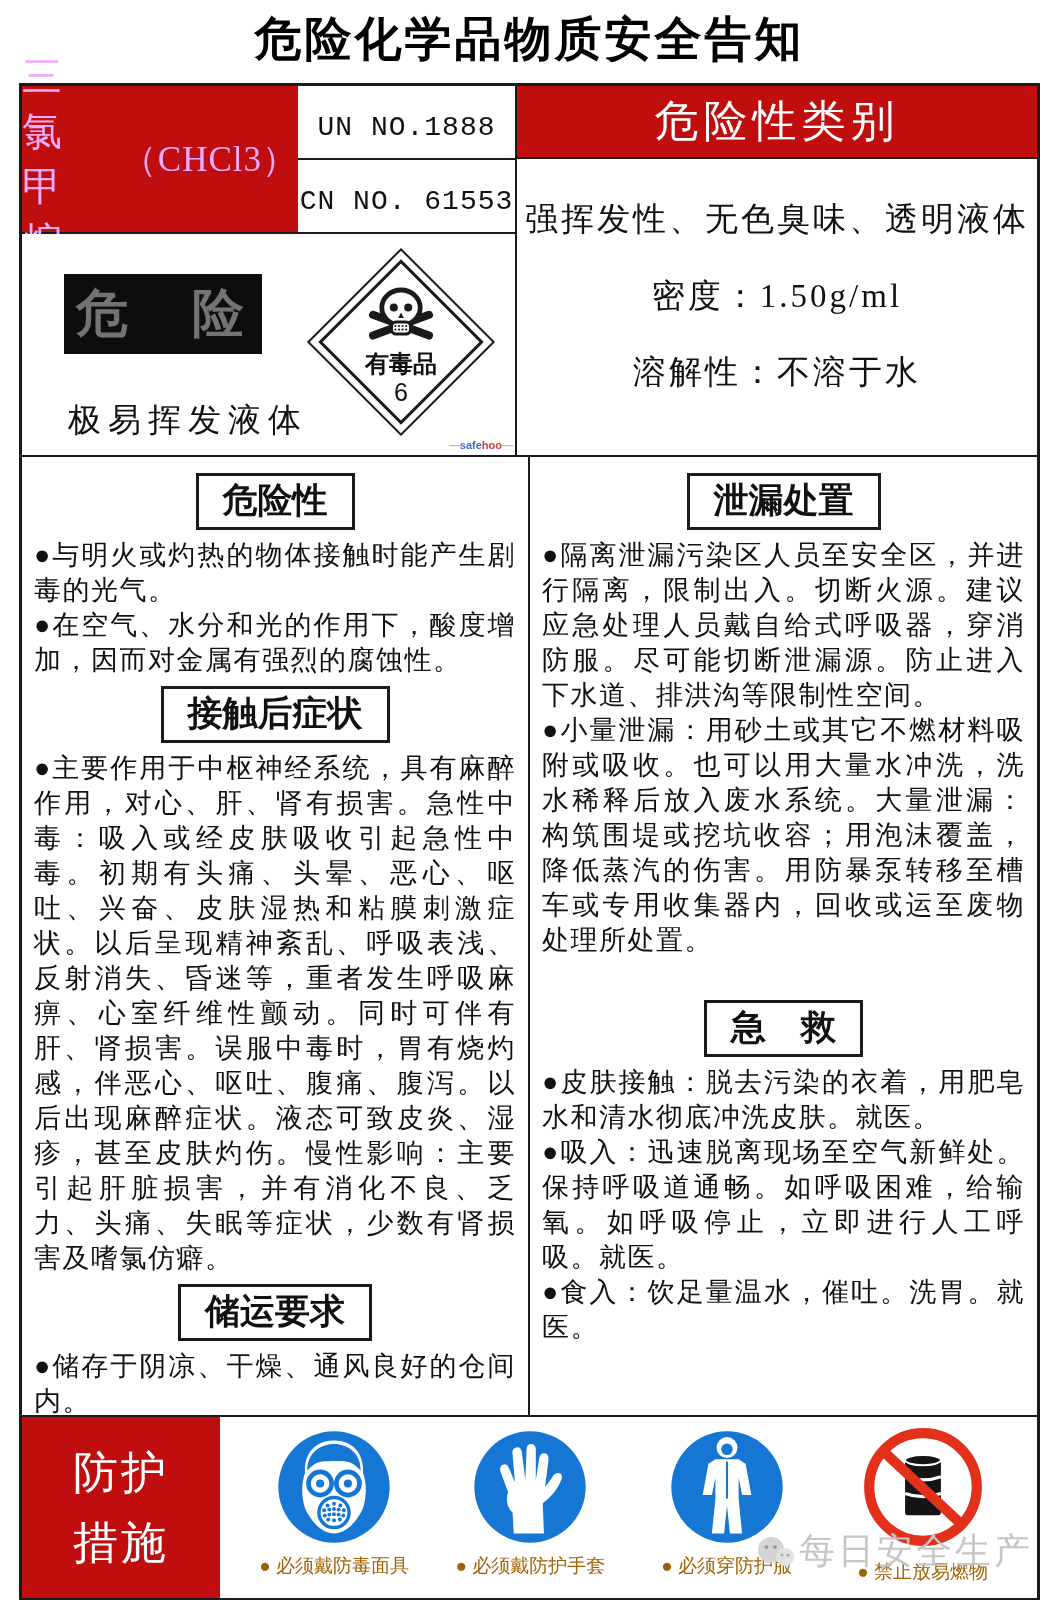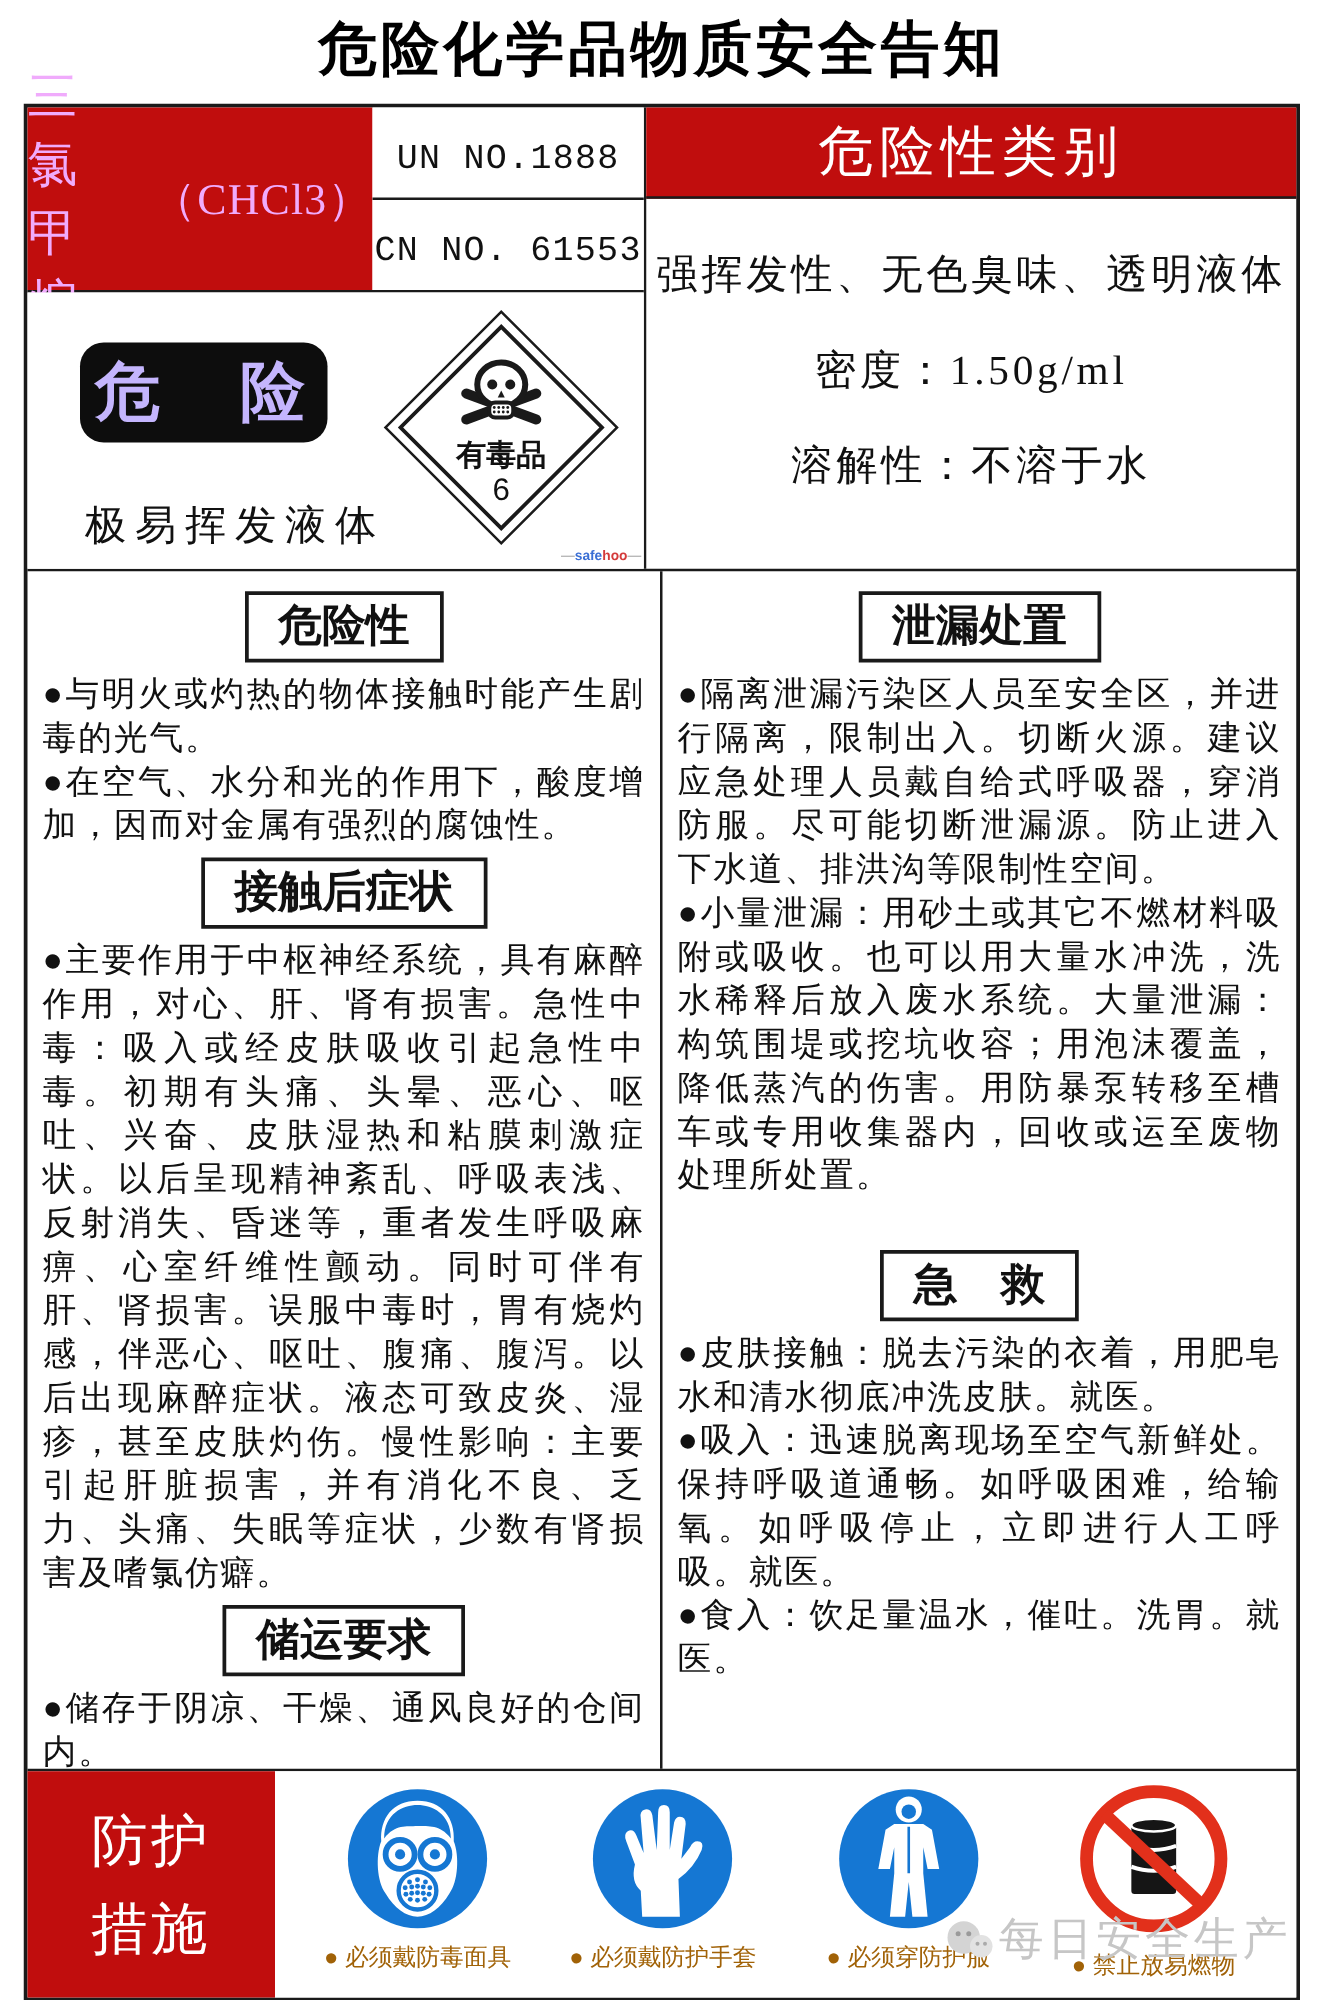--- a/index.html
+++ b/index.html
@@ -31,22 +31,22 @@
   .un-stack { flex: 1; display: flex; flex-direction: column; background: #fff; }
   .un-cell, .cn-cell {
     flex: 1; display: flex; align-items: center; justify-content: center;
     font-family: "Liberation Mono", monospace; font-size: 28px; letter-spacing: 1px; margin-top: 10px;
   }
   .un-cell { border-bottom: 2px solid #1a1a1a; }
 
   .hazard-cell { height: 221px; position: relative; background: #fff; }
   .danger-box {
     position: absolute; left: 42px; top: 40px; width: 198px; height: 80px;
-    background: #0d0d0d; color: #c4b5fd; display: flex; align-items: center; justify-content: center;
-    font-family: "Liberation Sans", sans-serif; font-weight: bold; font-size: 52px; letter-spacing: 6px; border-radius: 19px;
+    background: #0d0d0d; color: #737373; display: flex; align-items: center; justify-content: center;
+    font-family: "Liberation Sans", sans-serif; font-weight: bold; font-size: 52px; letter-spacing: 6px;
   }
   .volatile-note { position: absolute; left: 46px; bottom: 12px; font-size: 33px; letter-spacing: 7px; }
 
   .diamond-wrap { position: absolute; right: 16px; top: 10px; width: 196px; height: 196px; }
   .d-outer, .d-inner {
     position: absolute; left: 50%; top: 50%; background: #fff;
   }
   .d-outer { width: 133px; height: 133px; transform: translate(-50%,-50%) rotate(45deg); border: 2px solid #1a1a1a; }
   .d-inner { width: 117px; height: 117px; transform: translate(-50%,-50%) rotate(45deg); border: 3px solid #1a1a1a; }
   .d-content {

